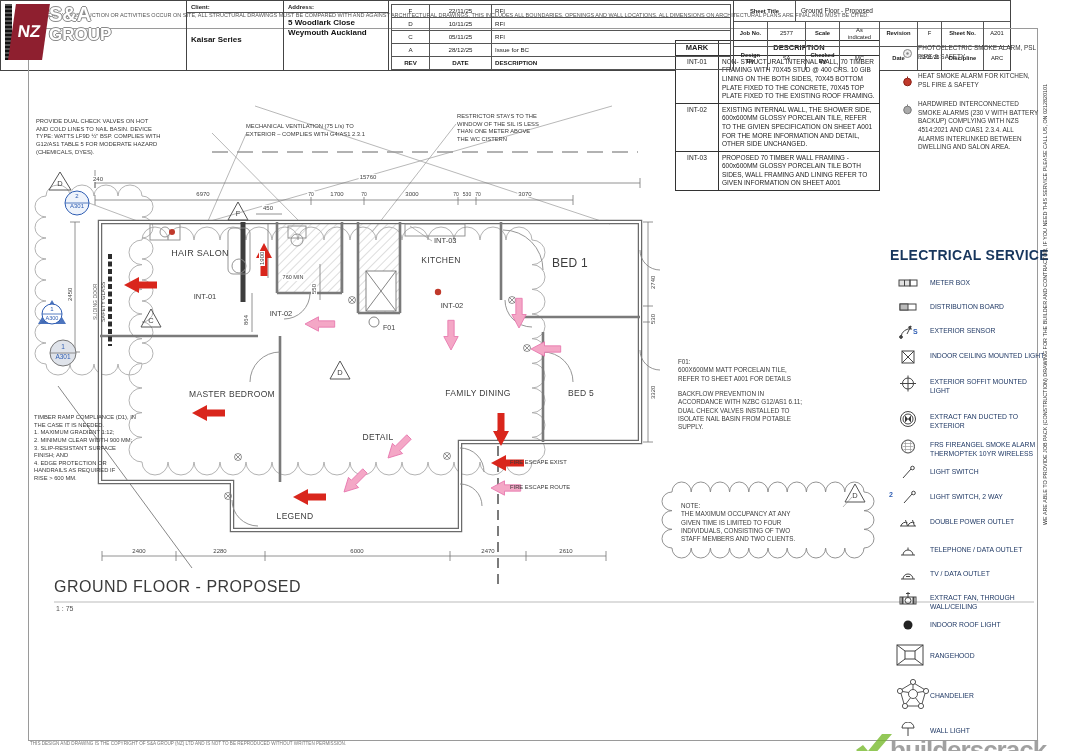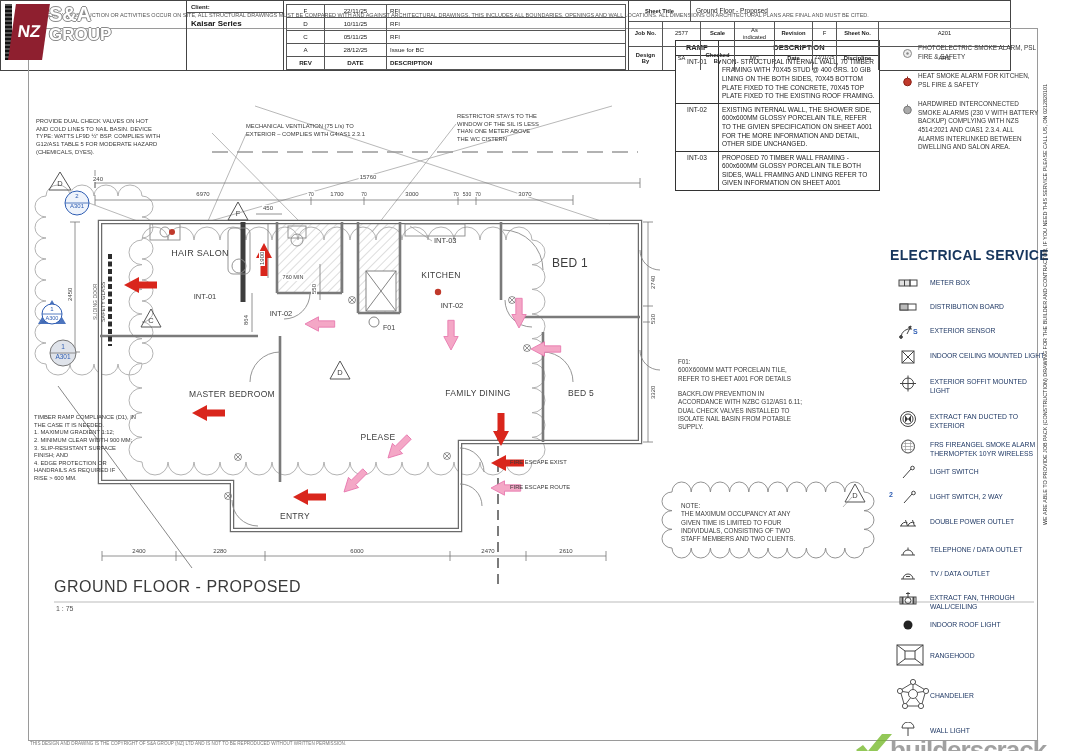--- a/index.html
+++ b/index.html
@@ -267,28 +267,28 @@
 DUAL CHECK VALVES INSTALLED TO
 ISOLATE NAIL BASIN FROM POTABLE
 SUPPLY.</div>
   <div class="abs note pre" style="left:681px;top:502px;width:170px;font-size:6.3px">NOTE:
 THE MAXIMUM OCCUPANCY AT ANY
 GIVEN TIME IS LIMITED TO FOUR
 INDIVIDUALS, CONSISTING OF TWO
 STAFF MEMBERS AND TWO CLIENTS.</div>
 
   <div class="abs room c" style="left:200px;top:248px">HAIR SALON</div>
-  <div class="abs room c" style="left:441px;top:270px;font-size:8.5px">KITCHEN</div>
+  <div class="abs room c" style="left:441px;top:255px;font-size:8.5px">KITCHEN</div>
   <div class="abs room c" style="left:570px;top:256px;font-size:12px">BED 1</div>
   <div class="abs room c" style="left:581px;top:388px;font-size:8.5px">BED 5</div>
   <div class="abs room c" style="left:232px;top:389px;font-size:8.5px">MASTER BEDROOM</div>
   <div class="abs room c pre" style="left:478px;top:388px;font-size:8.5px;text-align:center;line-height:1.25">FAMILY
 DINING</div>
-  <div class="abs room c" style="left:378px;top:432px;font-size:8.5px">PLEASE</div>
-  <div class="abs room c" style="left:295px;top:511px;font-size:8.5px">ENTRY</div>
+  <div class="abs room c" style="left:378px;top:432px;font-size:8.5px">DETAIL</div>
+  <div class="abs room c" style="left:295px;top:511px;font-size:8.5px">LEGEND</div>
 
   <div class="abs tag c" style="left:205px;top:292px">INT-01</div>
   <div class="abs tag c" style="left:281px;top:309px">INT-02</div>
   <div class="abs tag c" style="left:452px;top:301px">INT-02</div>
   <div class="abs tag" style="left:434px;top:236px">INT-03</div>
   <div class="abs tag" style="left:383px;top:324px;font-size:7px">F01</div>
 
   <div class="abs" style="left:510px;top:459px;font-size:5.8px;color:#3a3a3a">FIRE ESCAPE EXIST</div>
   <div class="abs" style="left:510px;top:484px;font-size:5.8px;color:#3a3a3a">FIRE ESCAPE ROUTE</div>
 
@@ -334,21 +334,21 @@
   <div class="abs c blue" style="left:52px;top:306px;font-size:6px">1</div>
   <div class="abs c blue" style="left:52px;top:315px;font-size:5.5px">A300</div>
   <div class="abs c blue" style="left:63px;top:343px;font-size:6.5px">1</div>
   <div class="abs c blue" style="left:63px;top:353px;font-size:6.5px">A301</div>
 
   <div class="abs" style="left:54px;top:578px;font-size:16px;color:#3a3a3a;letter-spacing:.5px">GROUND FLOOR - PROPOSED</div>
   <div class="abs" style="left:56px;top:605px;font-size:7px;color:#555">1 : 75</div>
 
   <div class="abs" id="wallsched">
     <div class="ws-row ws-head">
-      <div class="ws-mark">RAMP</div>
+      <div class="ws-mark">MARK</div>
       <div class="ws-desc">DESCRIPTION</div>
     </div>
     <div class="ws-row">
       <div class="ws-mark">INT-01</div>
       <div class="ws-desc">NON- STRUCTURAL INTERNAL WALL, 70 TIMBER FRAMING WITH 70X45 STUD @ 400 CRS. 10 GIB LINING ON THE BOTH SIDES, 70X45 BOTTOM PLATE FIXED TO THE CONCRETE, 70X45 TOP PLATE FIXED TO THE EXISTING ROOF FRAMING.</div>
     </div>
     <div class="ws-row">
       <div class="ws-mark">INT-02</div>
       <div class="ws-desc">EXISTING INTERNAL WALL, THE SHOWER SIDE, 600x600MM GLOSSY PORCELAIN TILE, REFER TO THE GIVIEN SPECIFICATION ON SHEET A001 FOR THE MORE INFORMATION AND DETAIL, OTHER SIDE UNCHANGED.</div>
     </div>
@@ -563,23 +563,28 @@
         </div>
         <div style="margin-left:3px;line-height:1">
           <div class="outline-txt" style="font-size:20px">S&amp;A</div>
           <div class="outline-txt" style="font-size:17px;margin-top:2px">GROUP</div>
         </div>
       </div>
     </div>
 
     <div class="tb-cell" style="width:97px">
       <div class="lbl" style="padding:3px 4px;border-bottom:1px solid #555;height:12px;box-sizing:border-box">Client:</div>
-      <div class="val" style="padding:6px 4px">Kaisar Series</div>
-    </div>
-
+      <div class="val" style="padding:22px 4px">Kaisar Series</div>
+    </div>
+
+    <div class="tb-cell" style="width:105px">
+      <div class="lbl" style="padding:3px 4px;border-bottom:1px solid #555;height:12px;box-sizing:border-box">Address:</div>
+      <div class="val pre" style="padding:5px 4px;line-height:1.3">5 Woodlark Close
+Weymouth Auckland</div>
+    </div>
 
     <div class="tb-cell" style="width:345px;padding:3px 0 0 0">
       <div style="border:1px solid #555;margin:0 2px">
         <div class="rev-row">
           <div class="rev-c rc1">F</div>
           <div class="rev-c rc2">22/11/25</div>
           <div class="rev-c rc3">RFI</div>
         </div>
         <div class="rev-row">
           <div class="rev-c rc1">D</div>

